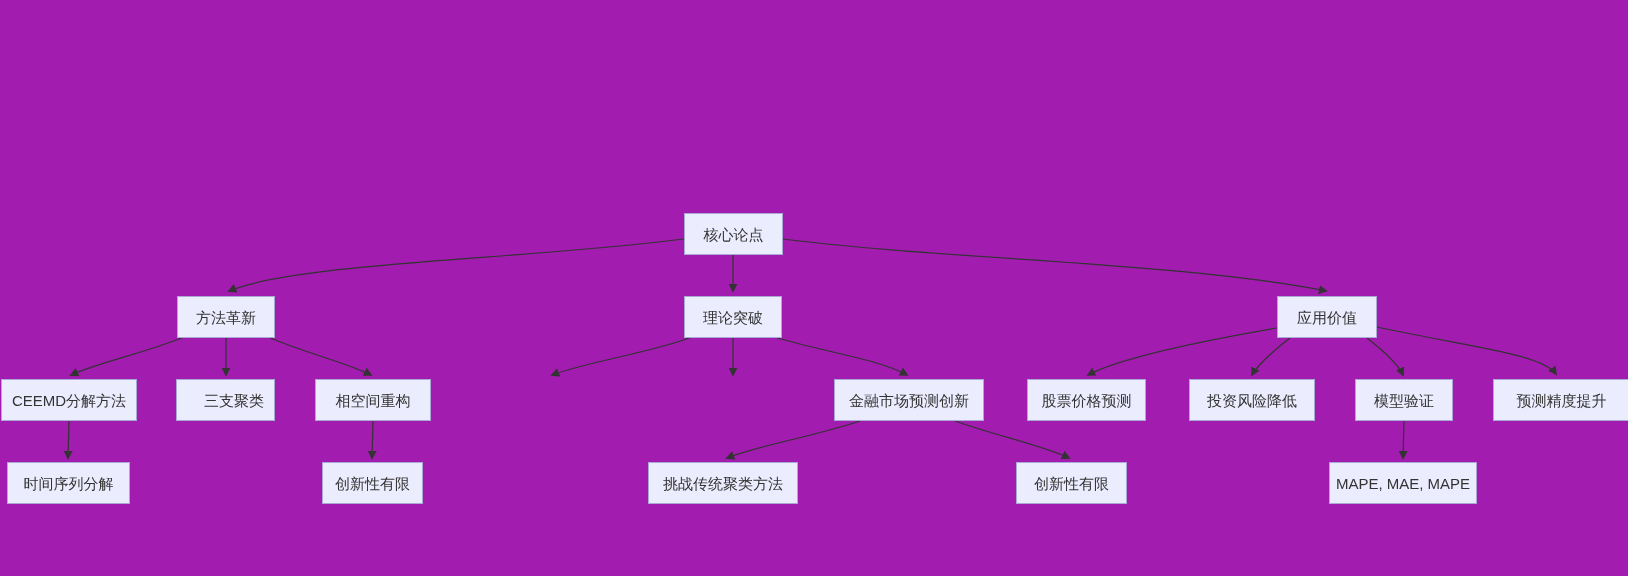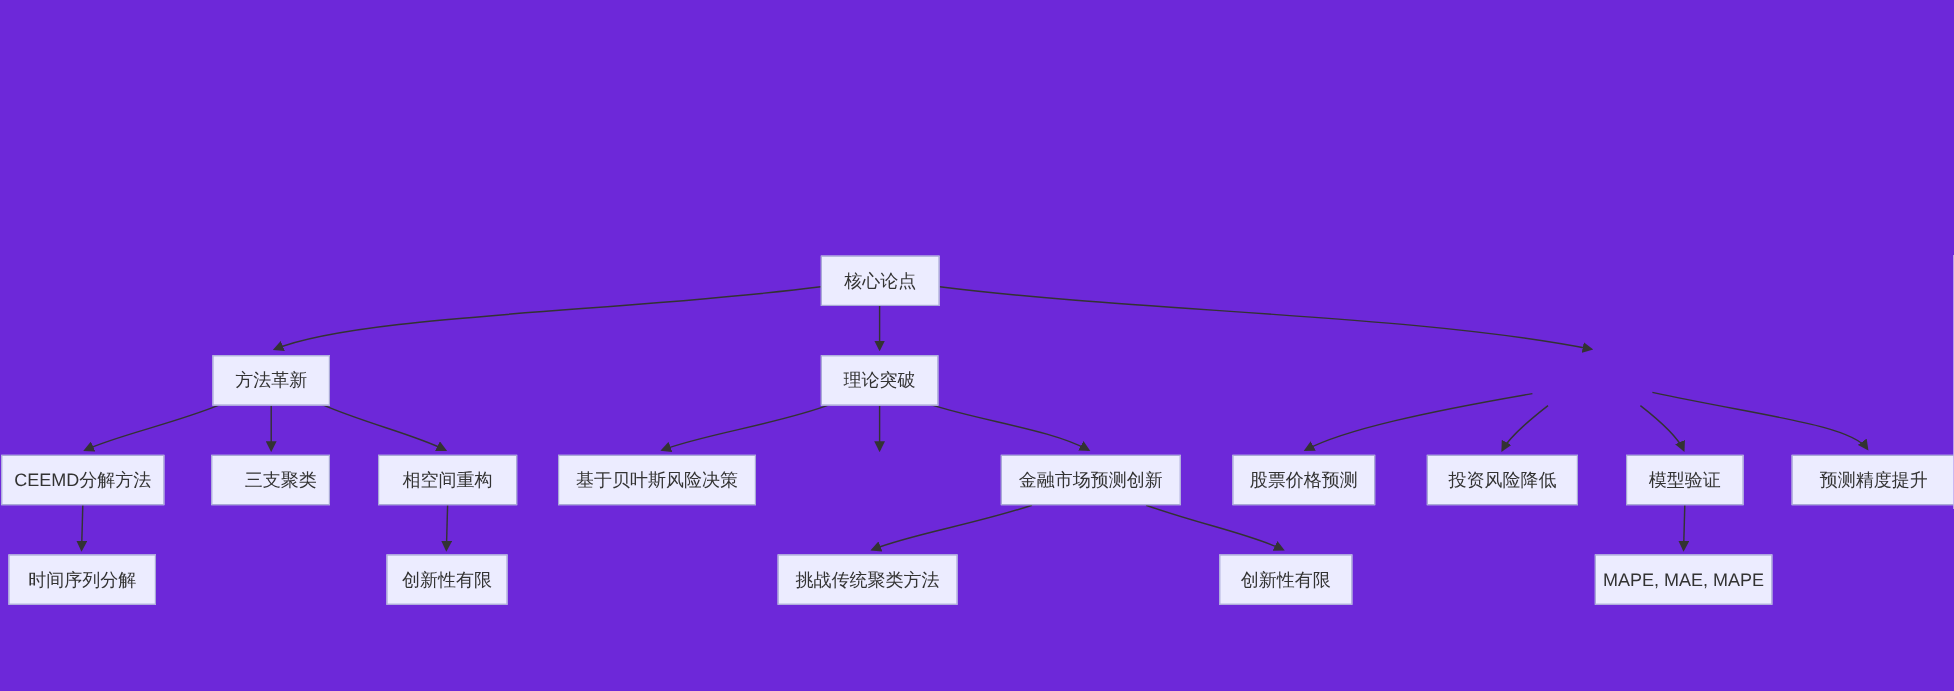--- a/index.html
+++ b/index.html
@@ -7,21 +7,21 @@
     padding: 0;
     background: #ffffff;
   }
   body {
     font-family: "Liberation Sans", "DejaVu Sans", sans-serif;
   }
   #canvas {
     position: relative;
     width: 1628px;
     height: 576px;
-    background: #6d28d9;
+    background: #a21caf;
     overflow: hidden;
     text-decoration: underline;
   }
   #edges {
     position: absolute;
     left: 0;
     top: 0;
     width: 1628px;
     height: 576px;
   }
@@ -79,25 +79,25 @@
     <path class="edge" d="M 373 421 L 372 458" marker-end="url(#arrow)"></path>
     <path class="edge" d="M 860 421 C 812 437, 760 445, 727 458" marker-end="url(#arrow)"></path>
     <path class="edge" d="M 955 421 C 1000 437, 1042 445, 1069 458" marker-end="url(#arrow)"></path>
     <path class="edge" d="M 1404 421 L 1403 458" marker-end="url(#arrow)"></path>
   </svg>
 
   <div class="node" style="left:684px; top:213px; width:99px;">核心论点</div>
 
   <div class="node" style="left:177px; top:296px; width:98px;">方法革新</div>
   <div class="node" style="left:684px; top:296px; width:98px;">理论突破</div>
+  <div class="node" style="left:1277px; top:296px; width:100px;">应用价值</div>
 
   <div class="node" style="left:1px; top:379px; width:136px;">CEEMD分解方法</div>
   <div class="node" style="left:176px; top:379px; width:99px;padding-left:17px;">三支聚类</div>
   <div class="node" style="left:315px; top:379px; width:116px;">相空间重构</div>
-  <div class="node" style="left:465px; top:379px; width:165px;">基于贝叶斯风险决策</div>
   <div class="node" style="left:834px; top:379px; width:150px;">金融市场预测创新</div>
   <div class="node" style="left:1027px; top:379px; width:119px;">股票价格预测</div>
   <div class="node" style="left:1189px; top:379px; width:126px;">投资风险降低</div>
   <div class="node" style="left:1355px; top:379px; width:98px;">模型验证</div>
   <div class="node" style="left:1493px; top:379px; width:137px;">预测精度提升</div>
 
   <div class="node" style="left:7px; top:462px; width:123px;">时间序列分解</div>
   <div class="node" style="left:322px; top:462px; width:101px;">创新性有限</div>
   <div class="node" style="left:648px; top:462px; width:150px;">挑战传统聚类方法</div>
   <div class="node" style="left:1016px; top:462px; width:111px;">创新性有限</div>

